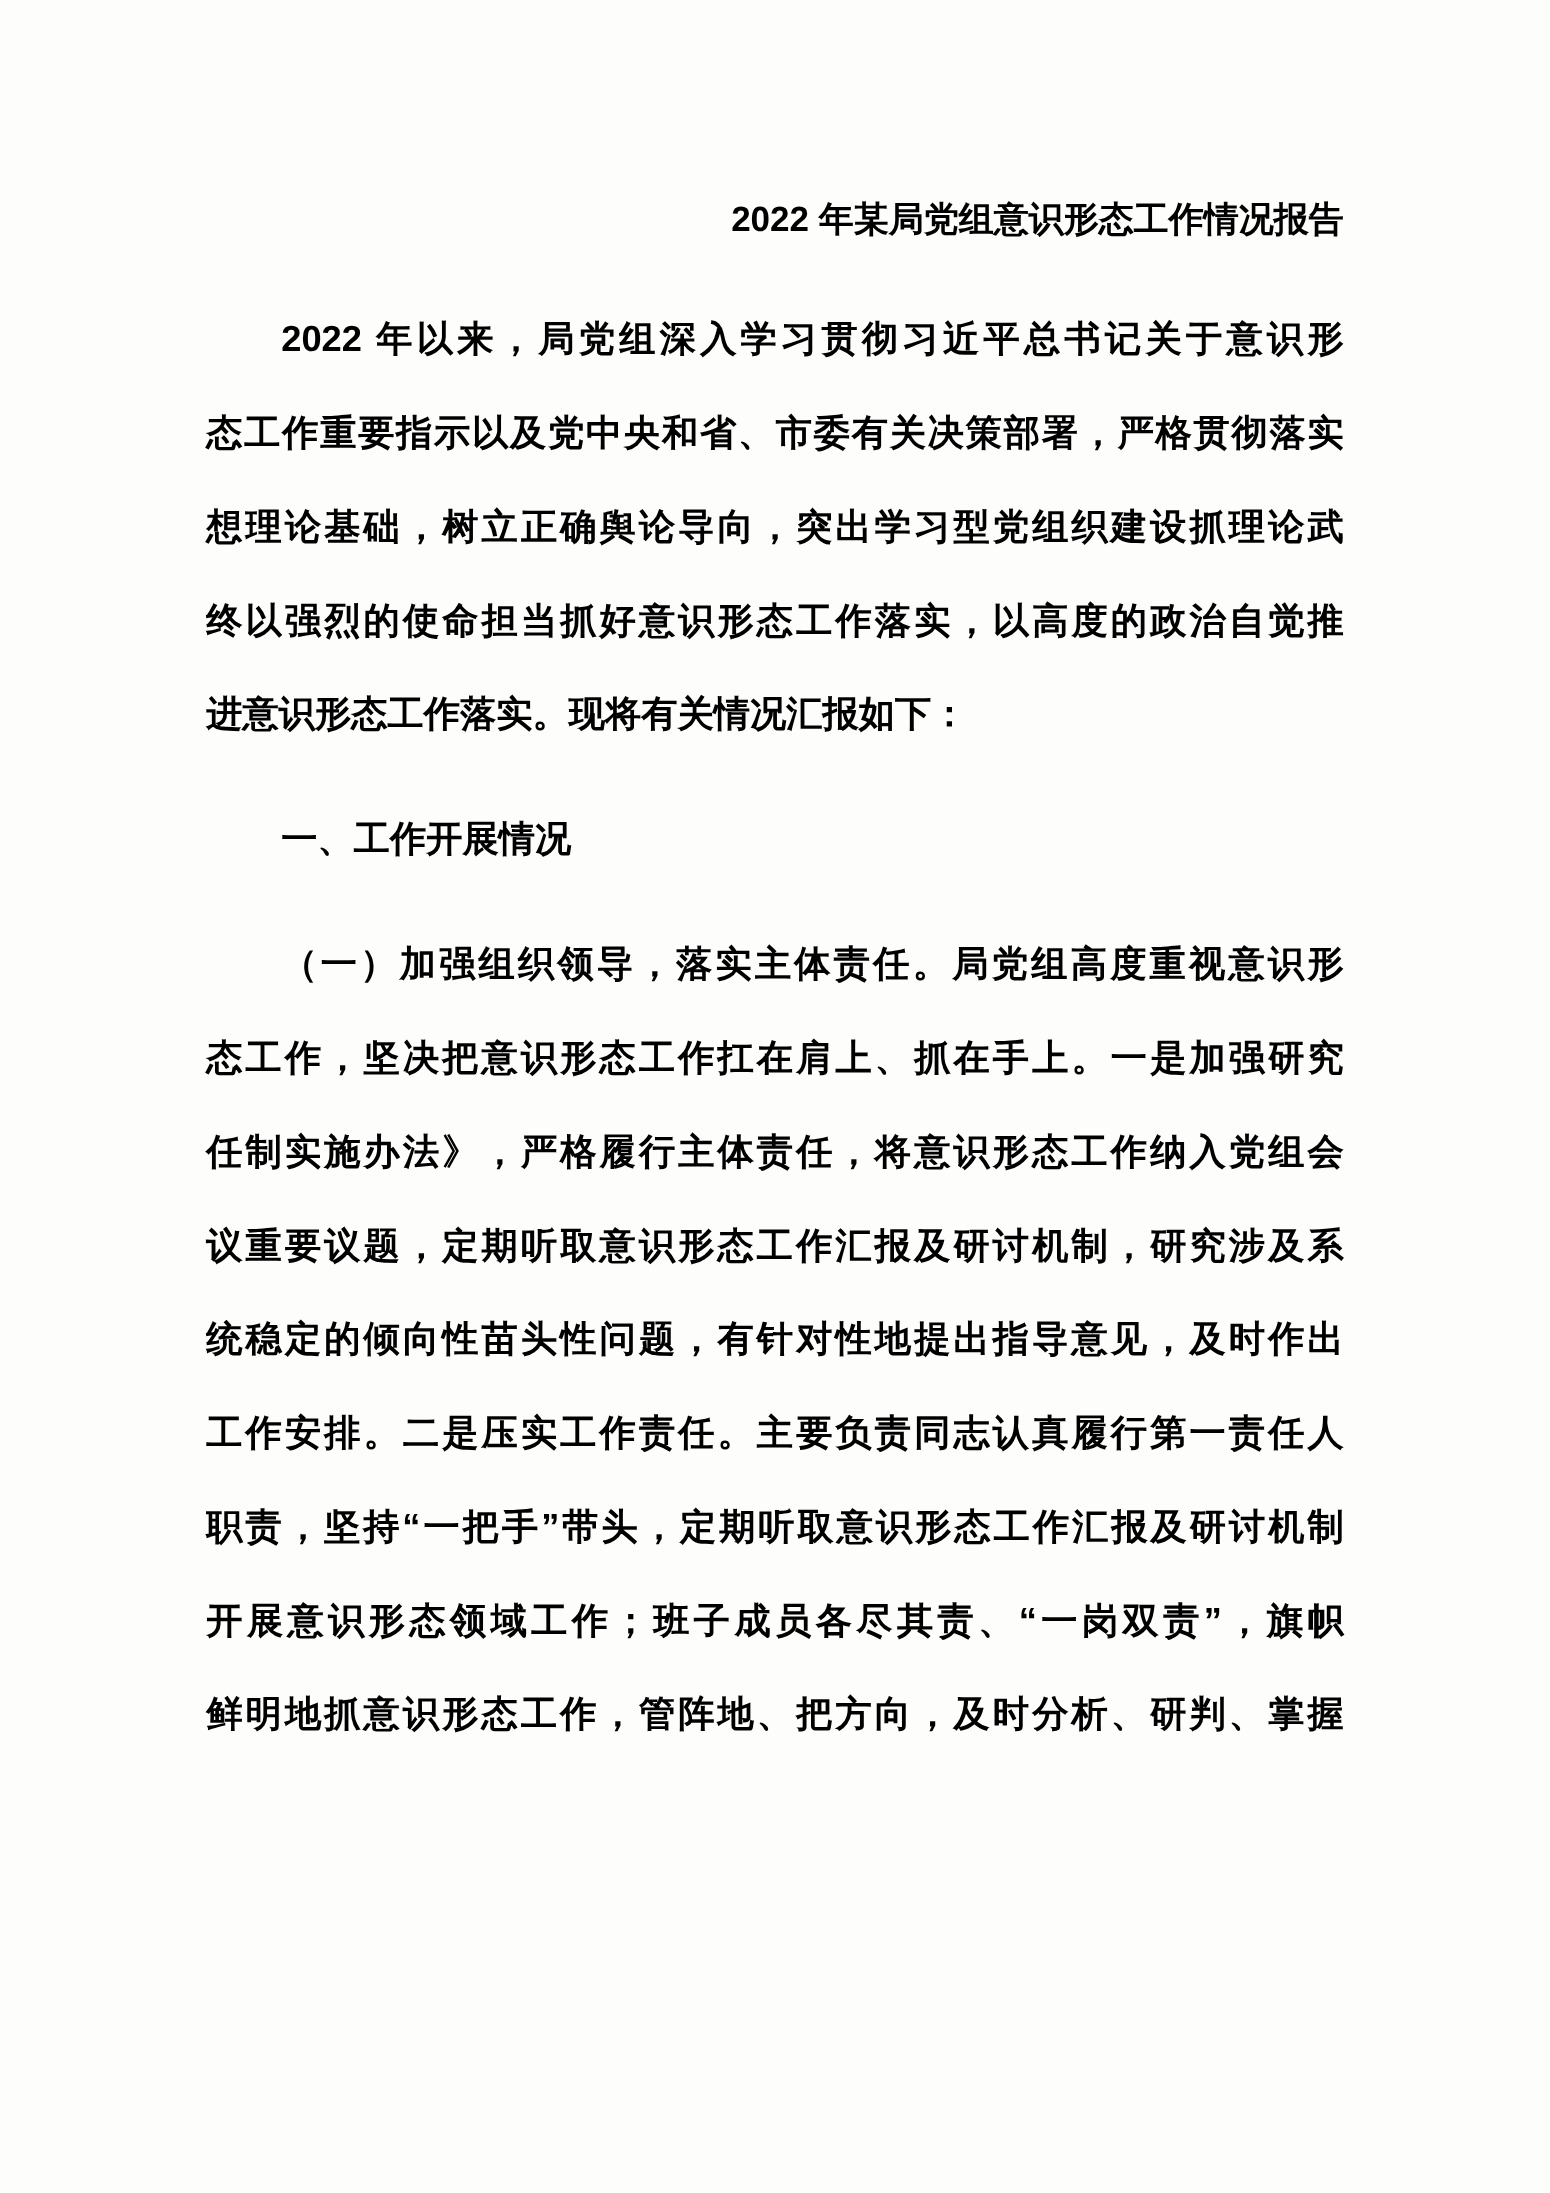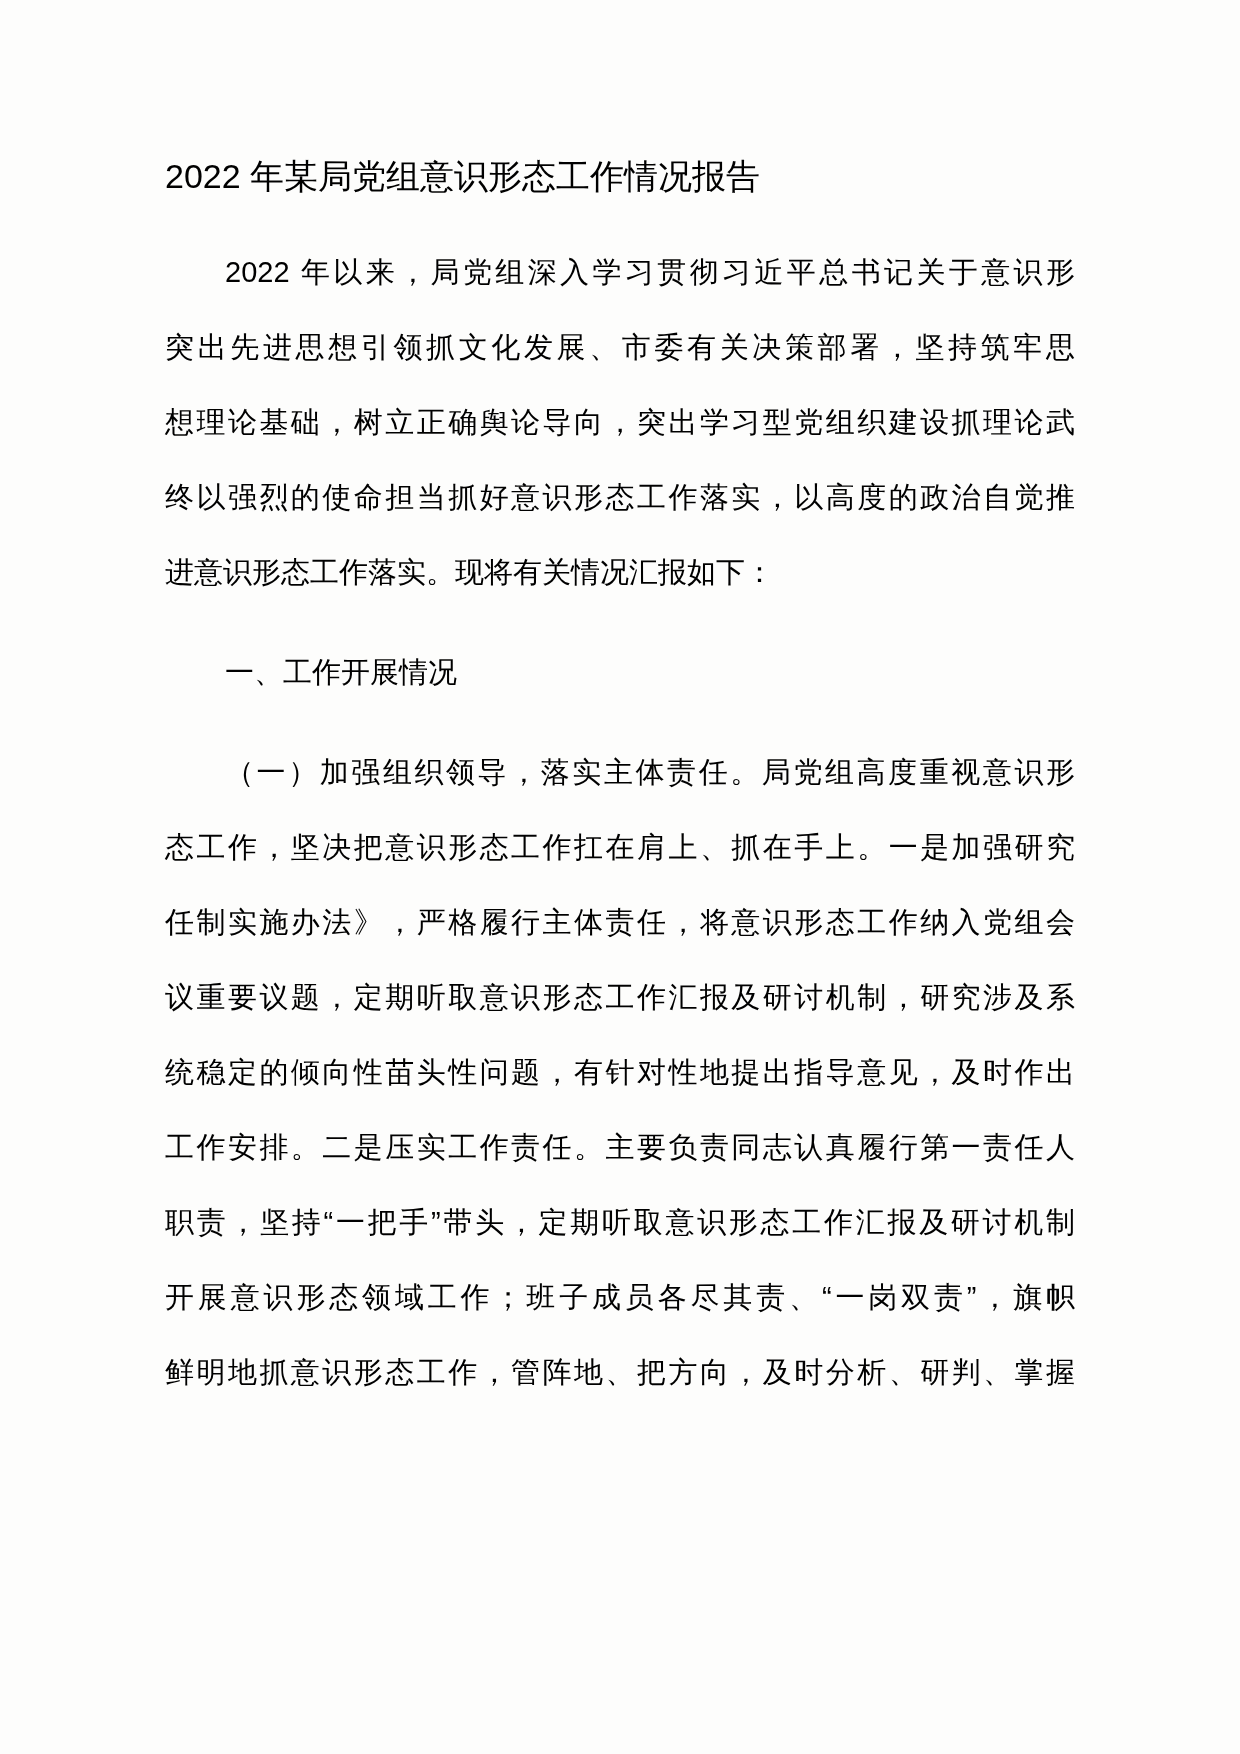--- a/index.html
+++ b/index.html
@@ -21,34 +21,34 @@
     background: #fdfdfc;
   }
   .content {
     position: absolute;
     left: 165px;
     top: 155px;
     width: 910px;
   }
   .doc-title {
     margin: 0 0 38px 0;
-    font-size: 34px;
+    font-size: 28px;
     line-height: 42px;
-    font-weight: normal;
-    text-align: left;
+    font-weight: bold;
+    text-align: right;
     white-space: nowrap;
   }
   .paragraph {
     margin: 0;
   }
   .line {
     height: 75px;
     line-height: 75px;
     font-size: 29px;
-    font-weight: normal;
+    font-weight: bold;
     text-align: justify;
     text-align-last: justify;
     white-space: nowrap;
   }
   .line.indent {
     padding-left: 60px;
   }
   .line.short {
     text-align: right;
     text-align-last: left;
@@ -64,21 +64,21 @@
 </head>
 <body>
 
 <div class="page">
   <div class="content">
 
     <h1 class="doc-title">2022 年某局党组意识形态工作情况报告</h1>
 
     <div class="paragraph">
       <div class="line indent">2022 年以来，局党组深入学习贯彻习近平总书记关于意识形</div>
-      <div class="line">突出先进思想引领抓文化发展、市委有关决策部署，坚持筑牢思</div>
+      <div class="line">态工作重要指示以及党中央和省、市委有关决策部署，严格贯彻落实</div>
       <div class="line">想理论基础，树立正确舆论导向，突出学习型党组织建设抓理论武</div>
       <div class="line">终以强烈的使命担当抓好意识形态工作落实，以高度的政治自觉推</div>
       <div class="line short">进意识形态工作落实。现将有关情况汇报如下：</div>
     </div>
 
     <div class="section-heading">
       <div class="line indent">一、工作开展情况</div>
     </div>
 
     <div class="paragraph">

